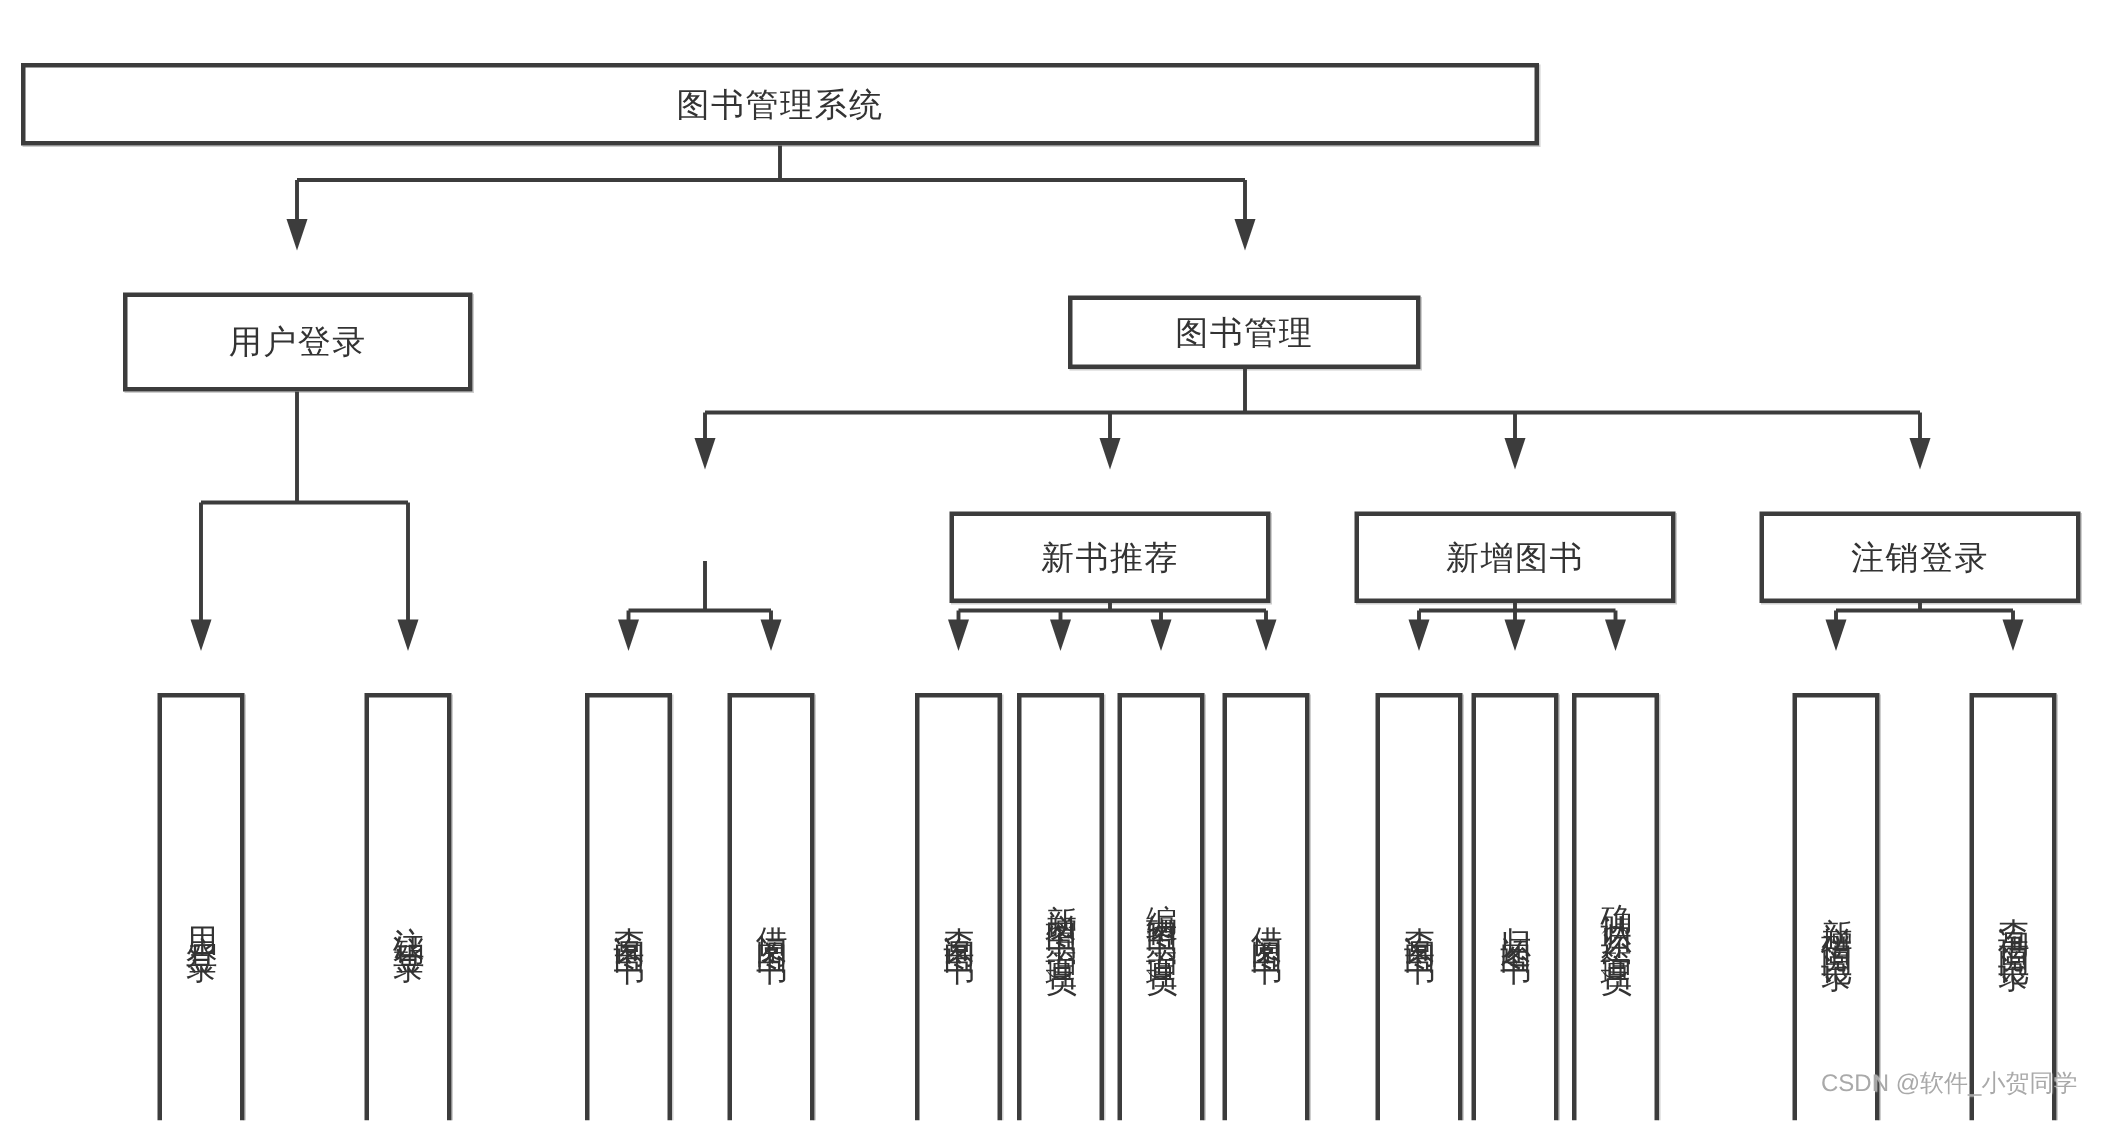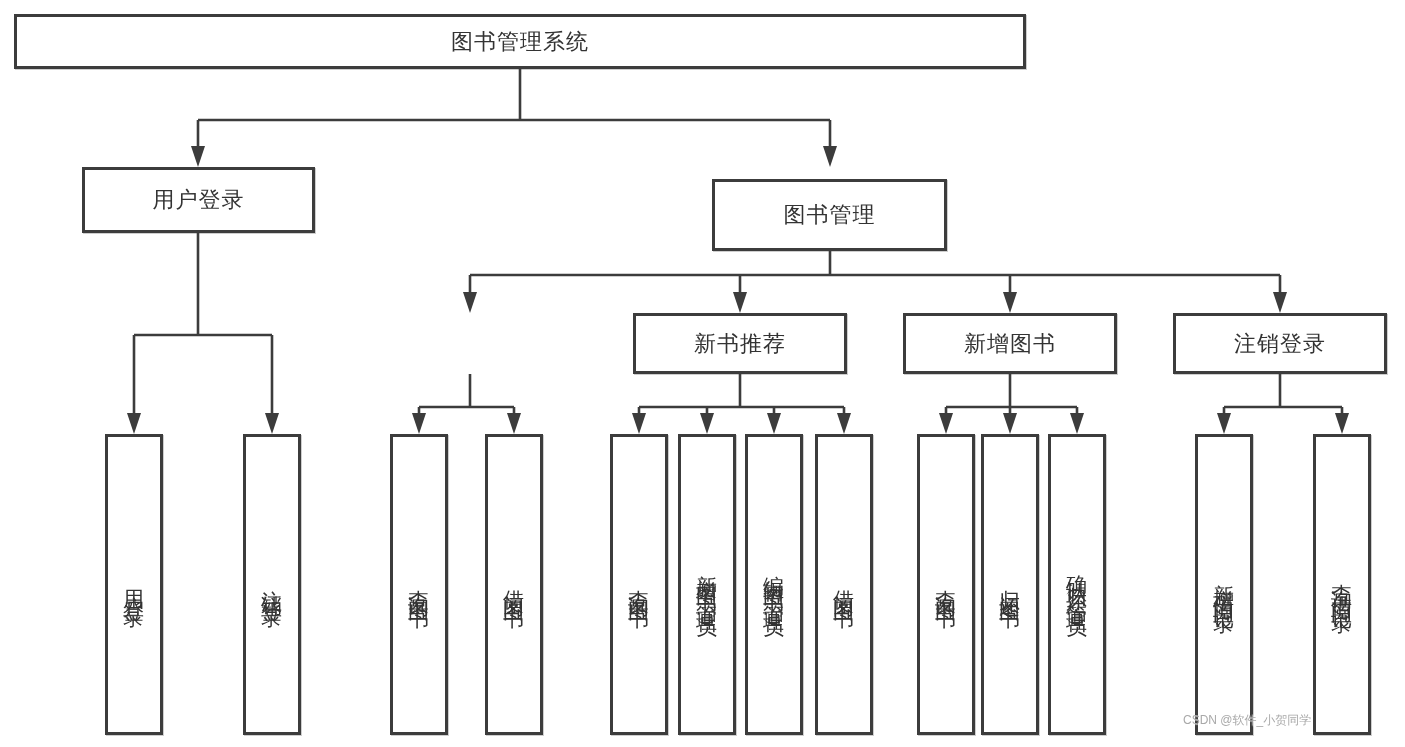--- a/index.html
+++ b/index.html
@@ -29,28 +29,29 @@
 
   .node {
     position: absolute;
     background: #ffffff;
     border: 3px solid var(--line);
     display: flex;
     align-items: center;
     justify-content: center;
     color: var(--text);
     box-shadow: 1px 1px 0 rgba(60,60,60,0.25);
+    margin-top: 28px;
   }
 
   .node.h { font-size: 22px; letter-spacing: 1px; }
 
   .node.root   { left: 14px;  top: 14px;  width: 1012px; height: 55px; }
 
   .node.l2a    { left: 82px;  top: 167px; width: 233px;  height: 66px; }
-  .node.l2b    { left: 712px; top: 179px; width: 235px;  height: 72px; }
+  .node.l2b    { left: 712px; top: 169px; width: 235px;  height: 49px; }
 
   .node.l3     { top: 313px;  width: 214px; height: 61px; }
   .node.l3-1   { left: 363px; }
   .node.l3-2   { left: 633px; }
   .node.l3-3   { left: 903px; }
   .node.l3-4   { left: 1173px; }
 
   .node.leaf   { top: 434px; width: 58px; height: 301px; }
   .node.leaf span {
     writing-mode: vertical-rl;
@@ -70,23 +71,23 @@
   .leaf-7  { left: 745px; }
   .leaf-8  { left: 815px; }
   .leaf-9  { left: 917px; }
   .leaf-10 { left: 981px; }
   .leaf-11 { left: 1048px; }
   .leaf-12 { left: 1195px; }
   .leaf-13 { left: 1313px; }
 
   .watermark {
     position: absolute;
-    left: 1183px;
+    left: 1214px;
     top: 712px;
-    font-size: 12px;
+    font-size: 16px;
     color: var(--watermark);
     white-space: nowrap;
     text-shadow: 1px 1px 1px rgba(255,255,255,0.7);
   }
 </style>
 </head>
 <body>
 
 <div class="canvas">
 

